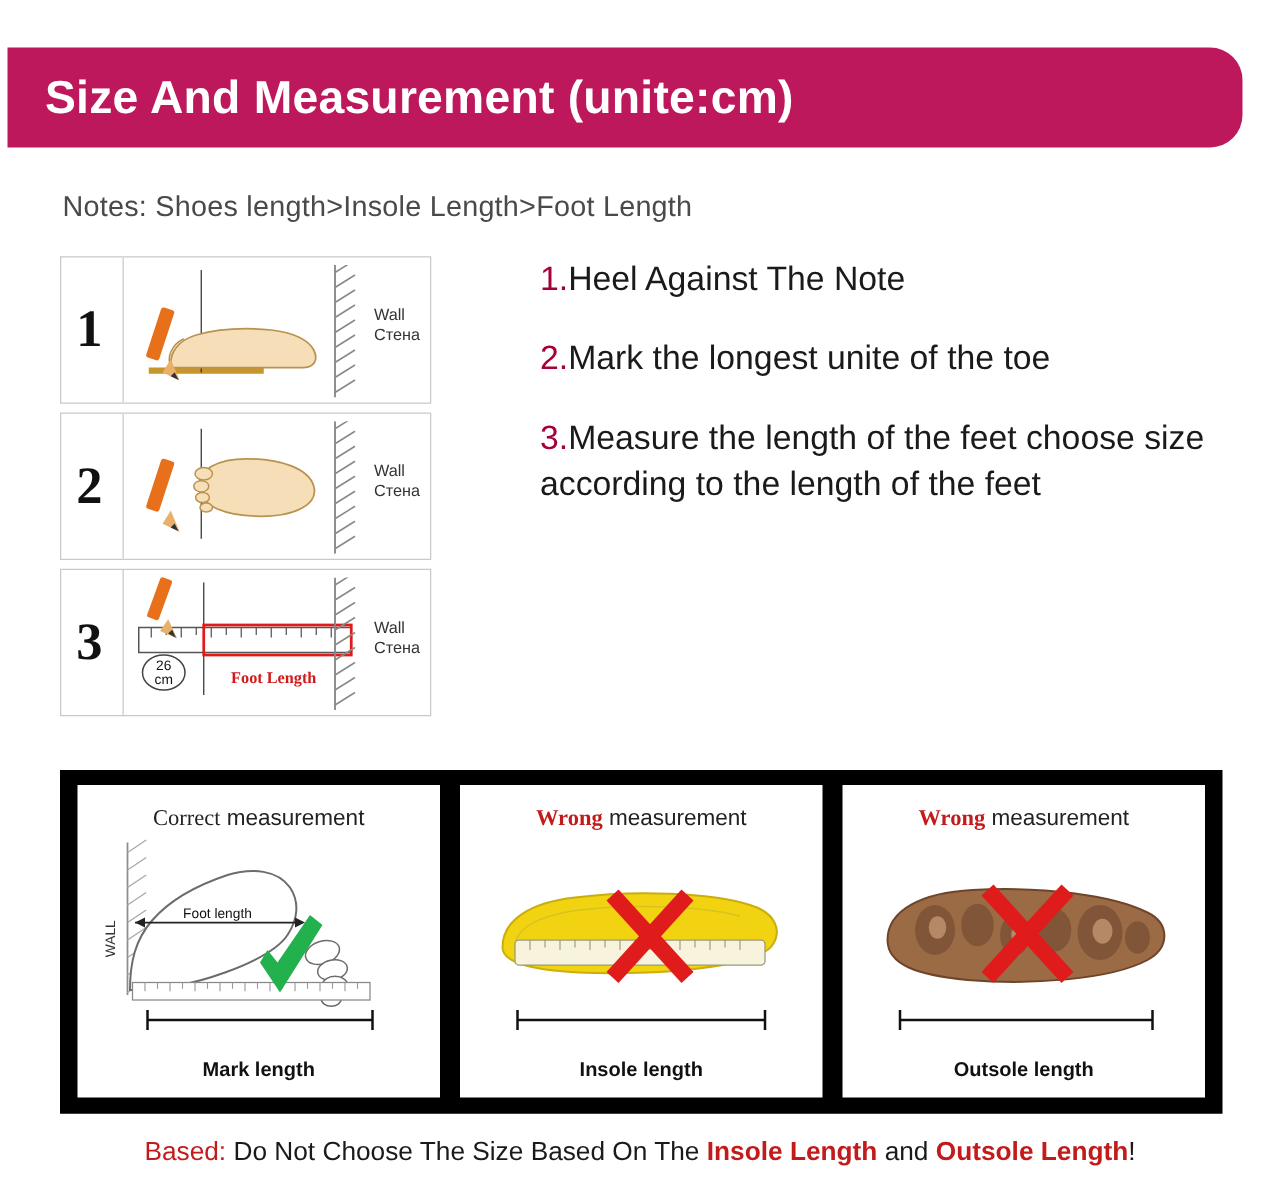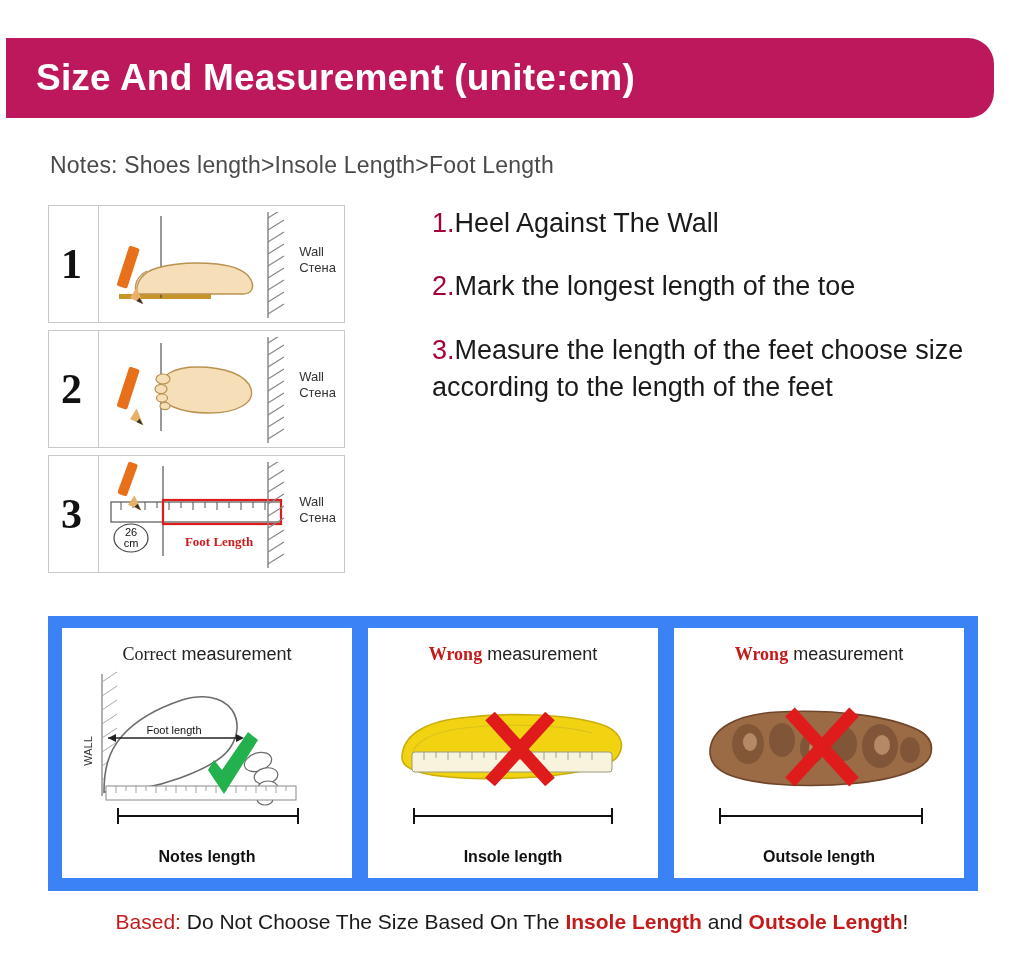--- a/index.html
+++ b/index.html
@@ -133,21 +133,21 @@
     font-weight: normal;
   }
 
   
   .compare {
     position: absolute;
     left: 48px;
     top: 616px;
     width: 930px;
     height: 275px;
-    background: #3b82f6;
+    background: #000000;
     display: flex;
     align-items: flex-start;
     justify-content: space-between;
     padding: 12px 14px;
     box-sizing: border-box;
   }
   .cmp-card {
     width: 290px;
     height: 250px;
     background: #ffffff;
@@ -354,24 +354,24 @@
       <div class="wall-label">
         <div>Wall</div>
         <div>Стена</div>
       </div>
     </div>
 
   </div>
 
   <div class="instructions">
     <div class="instr">
-      <span class="idx">1.</span><span>Heel Against The Wall</span>
+      <span class="idx">1.</span><span>Heel Against The Note</span>
     </div>
     <div class="instr">
-      <span class="idx">2.</span><span>Mark the longest length of the toe</span>
+      <span class="idx">2.</span><span>Mark the longest unite of the toe</span>
     </div>
     <div class="instr">
       <span class="idx">3.</span><span>Measure the length of the feet choose size according to the length of the feet</span>
     </div>
   </div>
 
   <div class="compare">
 
     <div class="cmp-card">
       <div class="cmp-title">
@@ -429,21 +429,21 @@
           <line x1="214" y1="120" x2="214" y2="127"></line>
             <line x1="224" y1="120" x2="224" y2="125"></line>
         </g>
 
         <path d="M146 104 L162 128 L196 74 L186 66 L160 104 L152 94 Z" fill="#22b14c"></path>
 
         <line x1="56" y1="150" x2="236" y2="150" stroke="#111" stroke-width="2"></line>
         <line x1="56" y1="142" x2="56" y2="158" stroke="#111" stroke-width="2"></line>
         <line x1="236" y1="142" x2="236" y2="158" stroke="#111" stroke-width="2"></line>
       </svg>
-      <div class="cmp-caption">Notes length</div>
+      <div class="cmp-caption">Mark length</div>
     </div>
 
     <div class="cmp-card">
       <div class="cmp-title">
         <span class="bad">Wrong</span><span> measurement</span>
       </div>
       <svg class="cmp-art" viewBox="0 0 290 175">
 
         <path d="M34 92 C34 70 56 56 92 52 C140 46 200 48 232 58 C252 64 258 78 250 90
                  C242 102 200 110 150 112 C100 114 34 112 34 92 Z" fill="#f2d312" stroke="#c9ae0c" stroke-width="1.6"></path>

